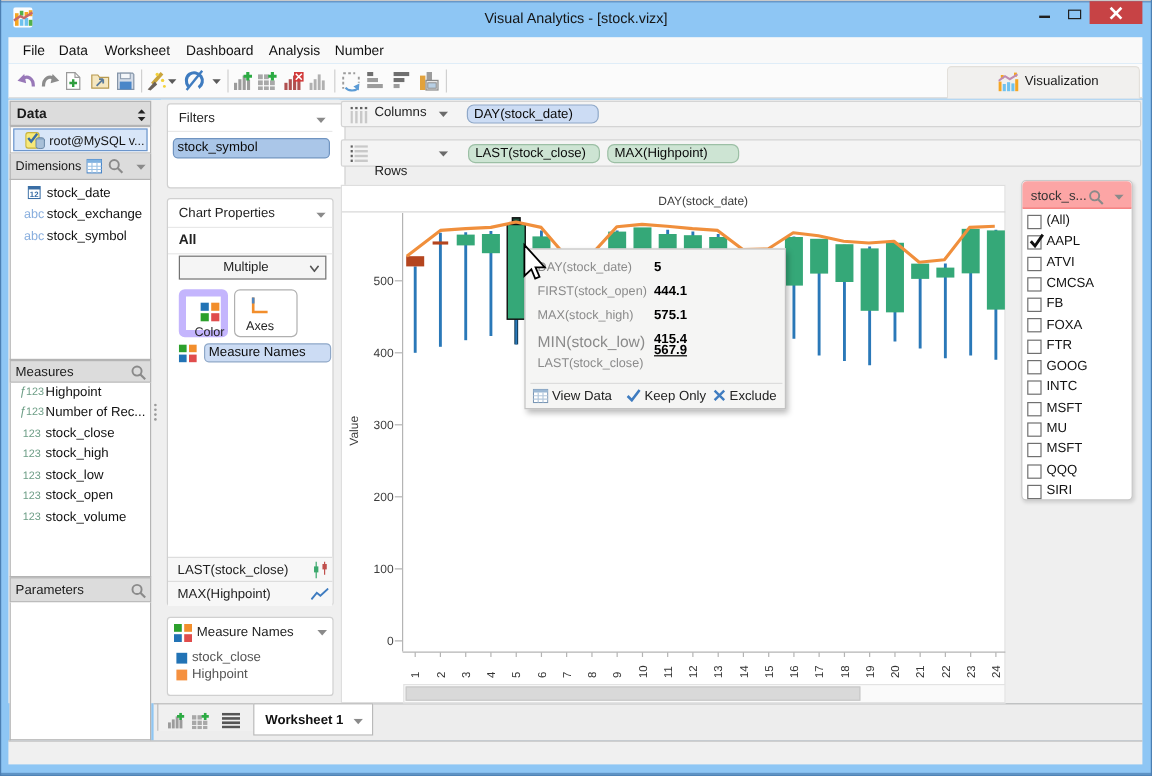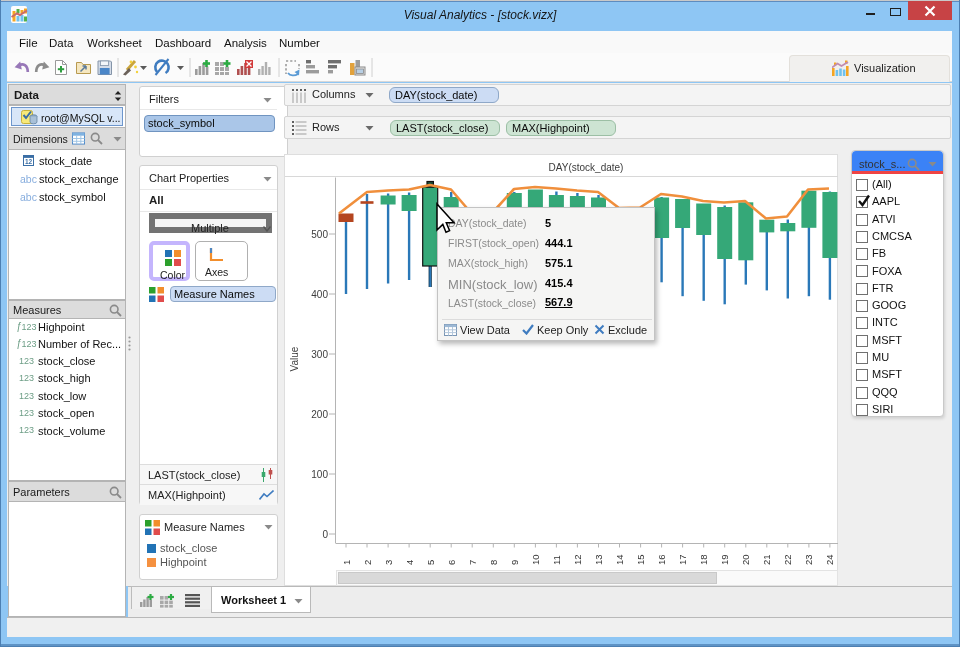--- a/index.html
+++ b/index.html
@@ -24,21 +24,21 @@
       <rect x="0" y="0" width="16" height="17" rx="2" fill="#fdfdfd"></rect>
       <rect x="1.5" y="5" width="3" height="10.5" fill="#f5a623"></rect>
       <rect x="5.5" y="3" width="3" height="4" fill="#53b04a"></rect>
       <rect x="5.5" y="10" width="3" height="5.5" fill="#6fc2ef"></rect>
       <rect x="9.5" y="4" width="3" height="3.6" fill="#f5a623"></rect>
       <rect x="9.5" y="9" width="3" height="6.5" fill="#6fc2ef"></rect>
       <rect x="13" y="2.5" width="3" height="5" fill="#f5a623"></rect>
       <rect x="13" y="10.5" width="3" height="5" fill="#53b04a"></rect>
       <path d="M0.5 11 L6 7.5 L9 9 L16 4.5" fill="none" stroke="#c76a6a" stroke-width="2"></path>
     </svg>
-    <div class="abs txt" style="left:0;top:8px;width:960px;text-align:center;font-size:12px;color:#151515;font-style:italic;">Visual Analytics - [stock.vizx]</div>
+    <div class="abs txt" style="left:0;top:8px;width:960px;text-align:center;font-size:12px;color:#151515;">Visual Analytics - [stock.vizx]</div>
 
     <div class="abs" style="left:866px;top:13px;width:9px;height:2px;background:#1f1f1f;"></div>
 
     <div class="abs" style="left:890px;top:8px;width:11px;height:8px;border:1.7px solid #1f1f1f;background:#8ec6f4;"></div>
 
     <div class="abs" style="left:908px;top:1px;width:44px;height:19px;background:#c74345;">
       <svg class="abs" style="left:16px;top:4px;" width="12" height="12" viewBox="0 0 12 12">
         <path d="M1.5 1.5 L10.5 10.5 M10.5 1.5 L1.5 10.5" stroke="#ffffff" stroke-width="2.2"></path>
       </svg>
     </div>
@@ -321,28 +321,28 @@
 
     <div class="abs" style="left:5px;top:82px;width:139px;height:340px;background:#fff;border:1px solid #d0d0d0;border-radius:3px;">
       <span class="abs txt" style="left:9px;top:6px;">Chart Properties</span>
       <svg class="abs" style="left:123px;top:11px;" width="9" height="5" viewBox="0 0 9 5">
           <path d="M0.5 0 L8.5 0 L4.5 4.5 Z" fill="#8a8a8a"></path>
         </svg>
       <div class="abs" style="left:0px;top:23px;width:137px;border-top:1px solid #e8e8e8;"></div>
       <span class="abs txt" style="left:9px;top:28px;font-weight:bold;font-size:11.5px;">All</span>
       <div class="abs" style="left:0px;top:45px;width:137px;border-top:1px solid #e8e8e8;"></div>
 
-      <div class="abs" style="left:9px;top:47px;width:123px;height:20px;background:#f5f5f5;border:6px solid #737373;">
+      <div class="abs" style="left:9px;top:47px;width:123px;height:20px;background:#f5f5f5;border:1px solid #737373;">
         <span class="abs txt" style="left:36px;top:3px;">Multiple</span>
         <svg class="abs" style="left:108px;top:7px;" width="8" height="6" viewBox="0 0 8 6">
             <path d="M0.5 0.5 L4 5 L7.5 0.5" fill="none" stroke="#555" stroke-width="1.4"></path>
           </svg>
       </div>
 
-      <div class="abs" style="left:9px;top:75px;width:41px;height:40px;background:#fff;border:4px solid #c4b5fd;border-radius:5px;">
+      <div class="abs" style="left:9px;top:75px;width:41px;height:40px;background:#fff;border:6px solid #c4b5fd;border-radius:5px;">
         <svg class="abs" style="left:12px;top:5px;" width="16" height="16" viewBox="0 0 16 16">
           <rect x="0" y="0" width="7" height="7" fill="#2273b5"></rect>
             <rect x="9" y="0" width="7" height="7" fill="#f28e2c"></rect>
           <rect x="0" y="9" width="7" height="7" fill="#2ca02c"></rect>
             <rect x="9" y="9" width="7" height="7" fill="#e04c4c"></rect>
         </svg>
         <span class="abs txt" style="left:7px;top:24px;font-size:10.5px;">Color</span>
       </div>
 
       <div class="abs" style="left:55px;top:75px;width:53px;height:40px;background:#fff;border:1px solid #b0b0b0;border-radius:5px;">
@@ -431,21 +431,21 @@
             <rect x="0" y="8" width="2" height="2"></rect>
             <rect x="0" y="12" width="2" height="2"></rect>
           </g>
           <g fill="#c9c9c9">
             <rect x="3.5" y="0" width="11" height="2"></rect>
             <rect x="3.5" y="4" width="11" height="2"></rect>
             <rect x="3.5" y="8" width="11" height="2"></rect>
             <rect x="3.5" y="12" width="11" height="2"></rect>
           </g>
         </svg>
-      <span class="abs txt" style="left:27px;top:4px;">Rows</span>
+      <span class="abs txt" style="left:27px;top:20px;">Rows</span>
       <svg class="abs" style="left:80px;top:9px;" width="9" height="5" viewBox="0 0 9 5">
           <path d="M0.5 0 L8.5 0 L4.5 4.5 Z" fill="#6a6a6a"></path>
         </svg>
       <div class="abs" style="left:105px;top:3px;width:110px;height:16px;background:#cde4d3;border:1px solid #9cbfa5;border-radius:6px;">
         <span class="abs txt" style="left:5px;top:1px;color:#0a0a0a;">LAST(stock_close)</span>
       </div>
       <div class="abs" style="left:221px;top:3px;width:110px;height:16px;background:#cde4d3;border:1px solid #9cbfa5;border-radius:6px;">
         <span class="abs txt" style="left:5px;top:1px;color:#0a0a0a;">MAX(Highpoint)</span>
       </div>
     </div>
@@ -576,21 +576,21 @@
   <div id="tooltip" class="abs" style="left:437px;top:207px;width:218px;height:134px;background:#f5f5f4;border:1px solid #c3c3c3;box-shadow:2px 3px 5px rgba(0,0,0,0.28);font-size:11px;">
     <span class="abs txt" style="left:10px;top:9px;color:#8b8b8b;font-size:10.5px;">DAY(stock_date)</span>
       <span class="abs txt" style="left:107px;top:9px;color:#000;font-weight:bold;">5</span>
     <span class="abs txt" style="left:10px;top:29px;color:#8b8b8b;font-size:10.5px;">FIRST(stock_open)</span>
       <span class="abs txt" style="left:107px;top:29px;color:#000;font-weight:bold;">444.1</span>
     <span class="abs txt" style="left:10px;top:49px;color:#8b8b8b;font-size:10.5px;">MAX(stock_high)</span>
       <span class="abs txt" style="left:107px;top:49px;color:#000;font-weight:bold;">575.1</span>
     <span class="abs txt" style="left:10px;top:69px;color:#8b8b8b;font-size:13px;">MIN(stock_low)</span>
       <span class="abs txt" style="left:107px;top:69px;color:#000;font-weight:bold;">415.4</span>
     <span class="abs txt" style="left:10px;top:89px;color:#8b8b8b;font-size:10.5px;">LAST(stock_close)</span>
-      <span class="abs txt" style="left:107px;top:88px;color:#000;font-weight:bold;text-decoration:underline;">567.9</span>
+      <span class="abs txt" style="left:107px;top:78px;color:#000;font-weight:bold;text-decoration:underline;">567.9</span>
     <div class="abs" style="left:4px;top:111px;width:210px;border-top:1px solid #dcdcdc;"></div>
     <svg class="abs" style="left:6px;top:116px;" width="13" height="12" viewBox="0 0 13 12">
       <rect x="0.5" y="0.5" width="12" height="11" fill="#fff" stroke="#7a96b4"></rect>
       <rect x="0.5" y="0.5" width="12" height="2.6" fill="#9cb8d4"></rect>
       <g stroke="#b4c8dc" stroke-width="1">
           <line x1="4.5" y1="3" x2="4.5" y2="11.5"></line>
           <line x1="8.5" y1="3" x2="8.5" y2="11.5"></line>
           <line x1="0.5" y1="5.8" x2="12.5" y2="5.8"></line>
           <line x1="0.5" y1="8.6" x2="12.5" y2="8.6"></line>
         </g>
@@ -603,21 +603,21 @@
     <svg class="abs" style="left:156px;top:116px;" width="11" height="11" viewBox="0 0 11 11">
         <path d="M1.5 1.5 L9.5 9.5 M9.5 1.5 L1.5 9.5" stroke="#3f7cc0" stroke-width="2"></path>
       </svg>
     <span class="abs txt" style="left:170px;top:116px;color:#222;">Exclude</span>
   </div>
 
   <svg class="abs" style="left:435px;top:202px;" width="23" height="34" viewBox="0 0 23 34">
     <path d="M2 2 L2 28 L7.8 22.4 L11 30.2 L14.6 28.6 L11.3 20.8 L19 20.8 Z" fill="#ffffff" stroke="#000" stroke-width="1.5"></path>
   </svg>
   <div id="rightcard" class="abs" style="left:851px;top:150px;width:93px;height:267px;background:#fff;border:1px solid #c9c9c9;border-radius:4px;box-shadow:1px 2px 3px rgba(0,0,0,0.12);font-size:11px;color:#111;">
-    <div class="abs" style="left:0;top:0;width:91px;height:23px;background:#3b82f6;border-bottom:3px solid #ef4444;border-radius:4px 4px 0 0;">
+    <div class="abs" style="left:0;top:0;width:91px;height:23px;background:#fca5a5;border-bottom:1px solid #ef4444;border-radius:4px 4px 0 0;">
       <span class="abs txt" style="left:7px;top:7px;color:#333;">stock_s...</span>
       <svg class="abs" style="left:55px;top:7px;" width="13" height="13" viewBox="0 0 13 13">
         <circle cx="5.2" cy="5.2" r="3.8" fill="none" stroke="#8a8a8a" stroke-width="1.6"></circle>
         <line x1="8" y1="8" x2="12" y2="12" stroke="#8a8a8a" stroke-width="1.8"></line>
       </svg>
       <svg class="abs" style="left:76px;top:11px;" width="9" height="5" viewBox="0 0 9 5">
           <path d="M0.5 0 L8.5 0 L4.5 4.5 Z" fill="#8a8a8a"></path>
         </svg>
     </div>
     <div class="abs" style="left:4px;top:28px;width:12px;height:12px;background:#fff;border:1px solid #707070;"></div>

